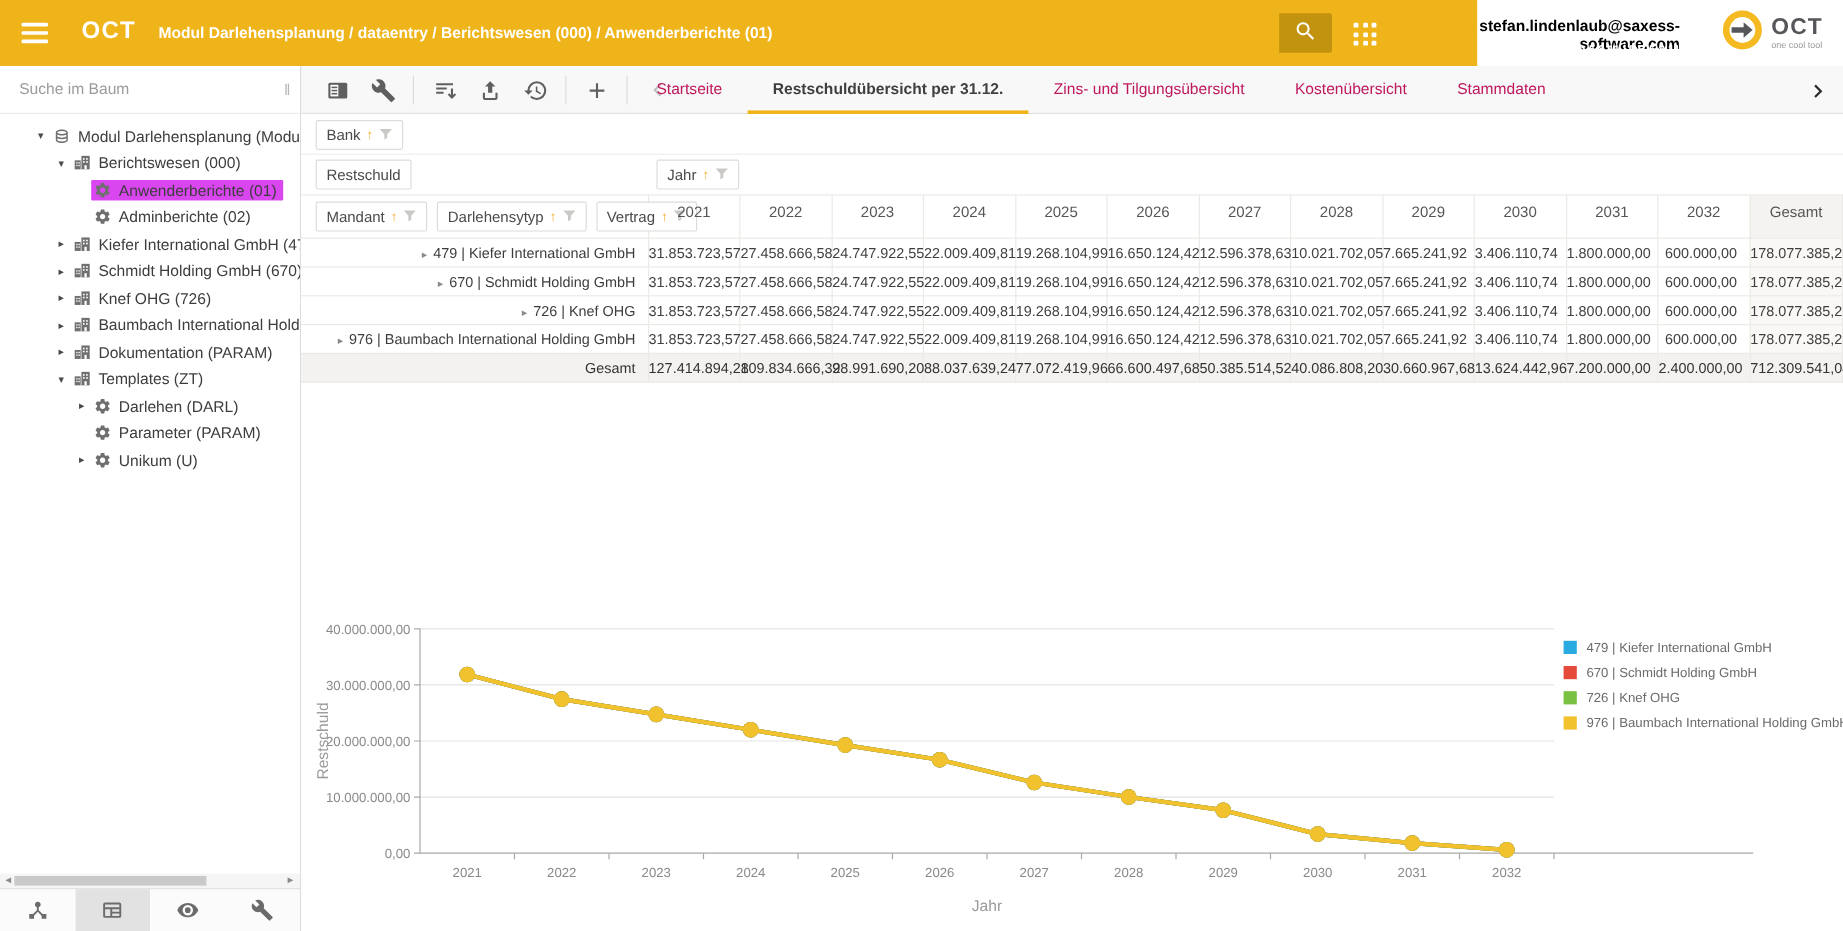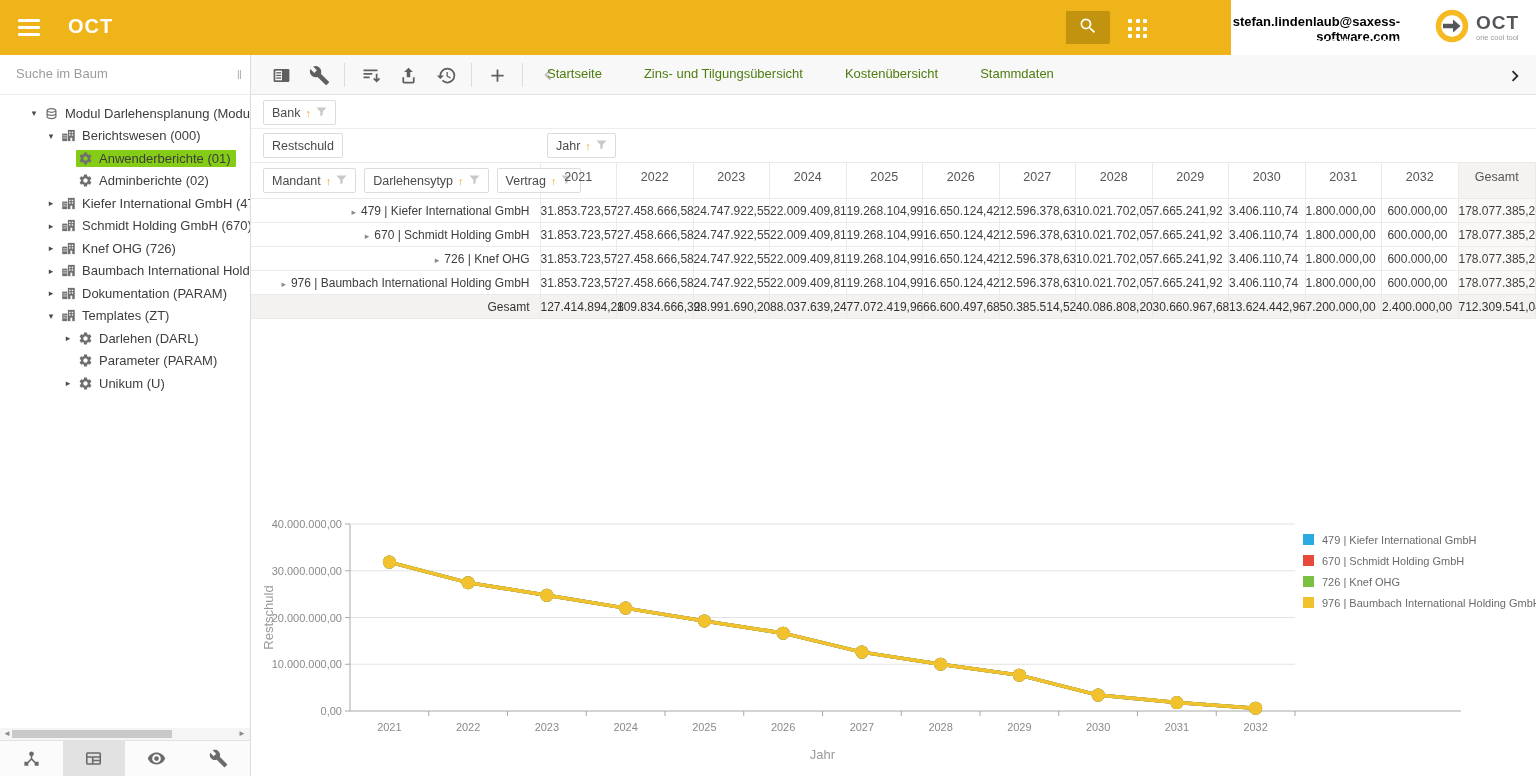--- a/index.html
+++ b/index.html
@@ -25,34 +25,34 @@
   .logo-txt { margin-left:5px; line-height:1; }
   .logo-txt .t1 { font-size:19px; font-weight:bold; color:#54565A; letter-spacing:1px; }
   .logo-txt .t2 { font-size:7.5px; color:#9a9a9a; margin-top:2px; }
 
   
   .subbar { position:absolute; left:251px; top:55px; width:1285px; height:40px; background:#f8f8f8; border-bottom:1px solid #e2e2e2; }
   .toolbar { position:absolute; left:14px; top:0; height:40px; display:flex; align-items:center; gap:6px; }
   .tbtn { width:32px; height:32px; display:flex; align-items:center; justify-content:center; cursor:pointer; }
   .tdiv { width:1px; height:24px; background:#ddd; margin:0 3px; }
   .tabs { position:absolute; left:275px; top:0; right:40px; height:40px; display:flex; overflow:hidden; }
-  .tab { padding:0 21px; line-height:37px; font-size:13px; color:#4d7c0f; white-space:nowrap; cursor:pointer; border-bottom:3px solid transparent; }
+  .tab { padding:0 21px; line-height:37px; font-size:13px; color:#be185d; white-space:nowrap; cursor:pointer; border-bottom:3px solid transparent; }
   .tab.active { color:#3f3f3f; font-weight:bold; border-bottom:3px solid #F0B41B; }
   .tab-next { position:absolute; right:6px; top:6px; width:30px; height:30px; display:flex; align-items:center; justify-content:center; cursor:pointer; }
 
   
   .tree-search { position:absolute; left:0; top:55px; width:251px; height:40px; background:#fff; border-bottom:1px solid #ececec; border-right:1px solid #dcdcdc; }
   .tree-search input { border:none; outline:none; width:200px; margin:11px 0 0 16px; font-size:13px; color:#444; font-family:"Liberation Sans",sans-serif; }
   .tree-search input::placeholder { color:#9b9b9b; }
   .drag-handle { position:absolute; right:8px; top:12px; color:#b5b5b5; font-size:13px; cursor:col-resize; }
   .tree { position:absolute; left:0; top:95px; width:251px; height:633px; background:#fff; border-right:1px solid #dcdcdc; padding-top:7px; overflow:hidden; }
   .trow { height:22.5px; display:flex; align-items:center; white-space:nowrap; cursor:pointer; font-size:13px; color:#3d3d3d; }
   .trow .exp { width:16px; text-align:center; font-size:9px; color:#4a4a4a; flex:none; }
   .trow .hl { display:flex; align-items:center; gap:6px; padding:1px 5px 1px 2px; border-radius:1px; }
-  .trow.sel .hl { background:#84cc16; }
+  .trow.sel .hl { background:#d946ef; }
   .tree-scroll { position:absolute; left:0; top:728px; width:251px; height:12px; background:#f5f5f5; border-right:1px solid #dcdcdc; }
   .tree-scroll .thumb { position:absolute; left:12px; top:2px; width:160px; height:8px; background:#c9c9c9; cursor:pointer; }
   .tree-scroll .arr { position:absolute; top:0; font-size:8px; color:#8a8a8a; line-height:12px; cursor:pointer; }
   .side-foot { position:absolute; left:0; top:740px; width:251px; height:36px; background:#fbfbfb; border-top:1px solid #e2e2e2; border-right:1px solid #dcdcdc; display:flex; }
   .sf-btn { flex:1; display:flex; align-items:center; justify-content:center; cursor:pointer; }
   .sf-btn.active { background:#e2e2e2; }
 
   
   .main { position:absolute; left:251px; top:95px; width:1285px; height:681px; background:#fff; }
   .chip-row1 { position:absolute; left:0; top:0; width:1285px; height:34px; border-bottom:1px solid #f0eeec; }
@@ -85,20 +85,21 @@
 
 <div class="app">
 
   <div class="topbar">
     <div class="hamburger">
         <span></span>
         <span></span>
         <span></span>
       </div>
     <div class="app-name">OCT</div>
+    <div class="breadcrumb">Modul Darlehensplanung / dataentry / Berichtswesen (000) / Anwenderberichte (01)</div>
     <button class="gsearch-btn">
       <span><svg width="20" height="20" viewBox="0 0 24 24">
             <path fill="#fff" d="M9.5 3a6.5 6.5 0 0 1 6.5 6.5c0 1.61-.59 3.09-1.56 4.23l.27.27h.79l5 5-1.5 1.5-5-5v-.79l-.27-.27A6.5 6.5 0 1 1 9.5 3m0 2C7 5 5 7 5 9.5S7 14 9.5 14 14 12 14 9.5 12 5 9.5 5z"></path>
           </svg></span>
     </button>
     <div class="waffle">
         <i></i>
         <i></i>
         <i></i>
         <i></i>
@@ -169,20 +170,21 @@
         </span>
         <span class="tdiv"></span>
         <span class="tbtn">
           <svg width="22" height="22" viewBox="0 0 24 24">
             <path fill="#c0c0c0" d="M15.41 7.41 14 6l-6 6 6 6 1.41-1.41L10.83 12z"></path>
           </svg>
         </span>
       </div>
     <div class="tabs" id="tabs">
         <div class="tab">Startseite</div>
+        <div class="tab active">Restschuldübersicht per 31.12.</div>
         <div class="tab">Zins- und Tilgungsübersicht</div>
         <div class="tab">Kostenübersicht</div>
         <div class="tab">Stammdaten</div>
       </div>
     <div class="tab-next">
         <svg width="22" height="22" viewBox="0 0 24 24">
           <path fill="#2b2b2b" d="M8.59 16.59 10 18l6-6-6-6-1.41 1.41L13.17 12z"></path>
         </svg>
       </div>
   </div>

